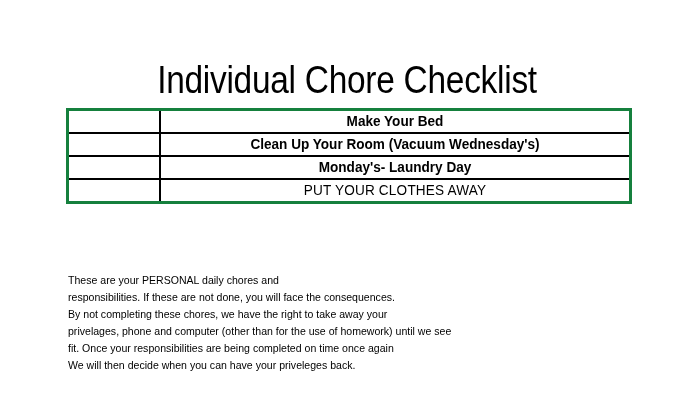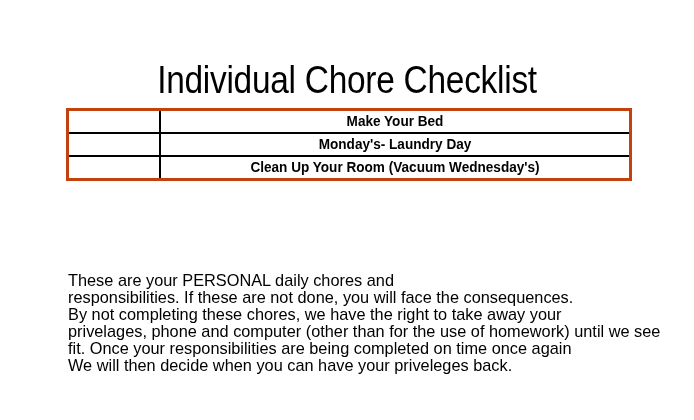--- a/index.html
+++ b/index.html
@@ -38,21 +38,21 @@
   }
 
   
   .checklist-table {
     position: absolute;
     left: 66px;
     top: 108px;
     width: 566px;
     border-collapse: collapse;
     table-layout: fixed;
-    border: 3px solid #c2410c;
+    border: 3px solid #15803d;
   }
   .checklist-table td {
     border: 2px solid #000;
     height: 18px;
     padding: 1px 0 2px 0;
     font-size: 14px;
     line-height: 16px;
   }
   .checklist-table td.check-cell {
     width: 90px;
@@ -67,21 +67,21 @@
     font-weight: normal;
     letter-spacing: 0.2px;
   }
 
   
   .note {
     position: absolute;
     left: 68px;
     top: 272px;
     width: 560px;
-    font-size: 17px;
+    font-size: 11px;
     line-height: 17px;
     font-weight: 400;
   }
   .note-line {
     white-space: nowrap;
     transform: scaleX(0.96);
     transform-origin: left center;
   }
 </style>
 </head>
@@ -95,28 +95,32 @@
     <tbody>
 
       <tr>
         <td class="check-cell"></td>
         <td class="task-cell">Make Your Bed</td>
       </tr>
 
 
       <tr>
         <td class="check-cell"></td>
+        <td class="task-cell">Clean Up Your Room (Vacuum Wednesday's)</td>
+      </tr>
+
+      <tr>
+        <td class="check-cell"></td>
         <td class="task-cell">Monday's- Laundry Day</td>
       </tr>
 
       <tr>
         <td class="check-cell"></td>
-        <td class="task-cell">Clean Up Your Room (Vacuum Wednesday's)</td>
+        <td class="task-cell regular">PUT YOUR CLOTHES AWAY</td>
       </tr>
-
 
 
     </tbody>
   </table>
 
   <div class="note">
     <div class="note-line">These are your PERSONAL daily chores and</div>
     <div class="note-line">responsibilities. If these are not done, you will face the consequences.</div>
     <div class="note-line">By not completing these chores, we have the right to take away your</div>
     <div class="note-line">privelages, phone and computer (other than for the use of homework) until we see</div>

